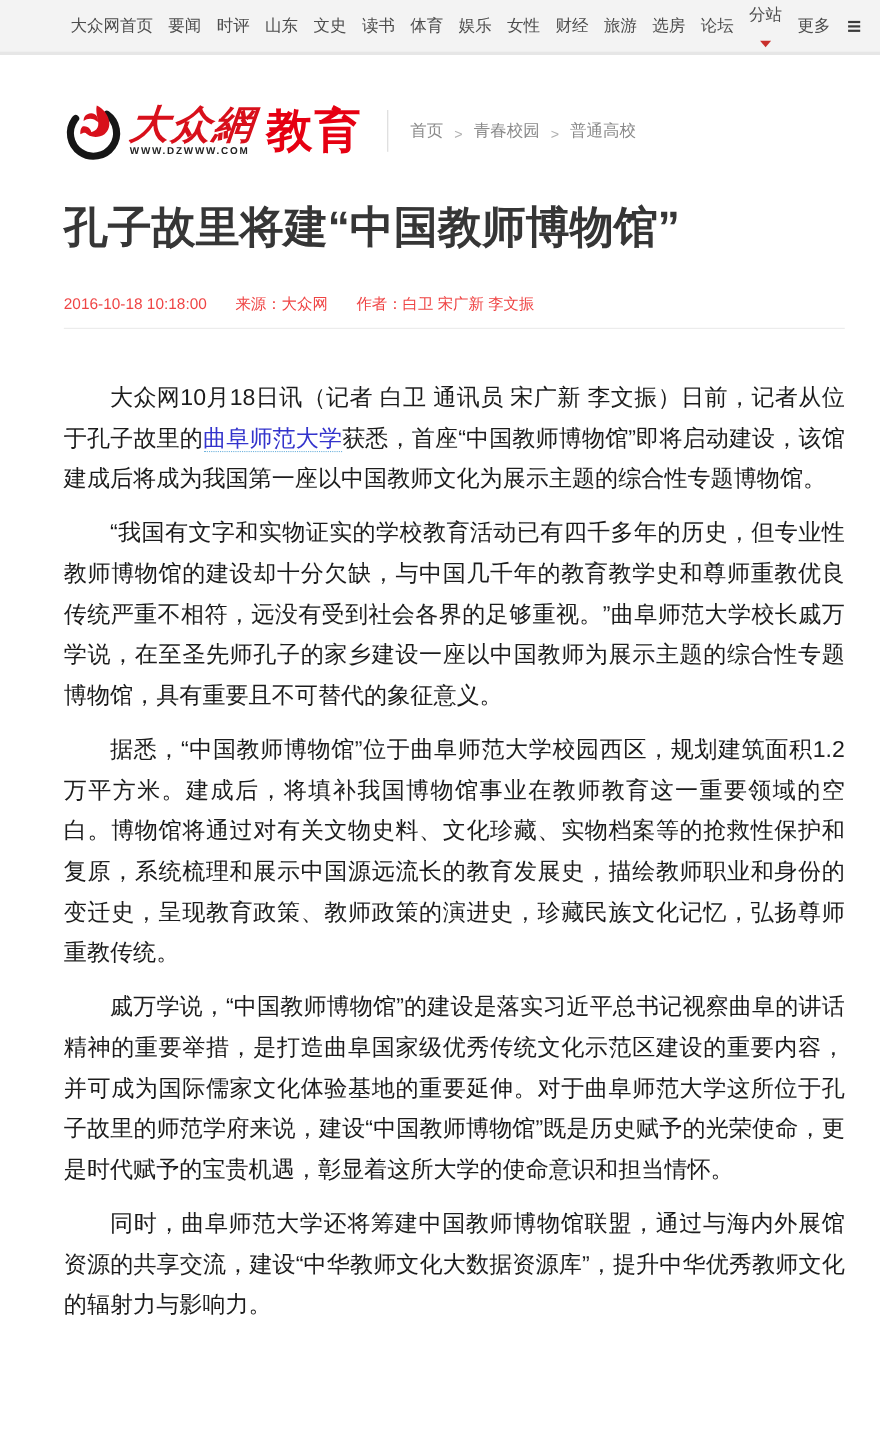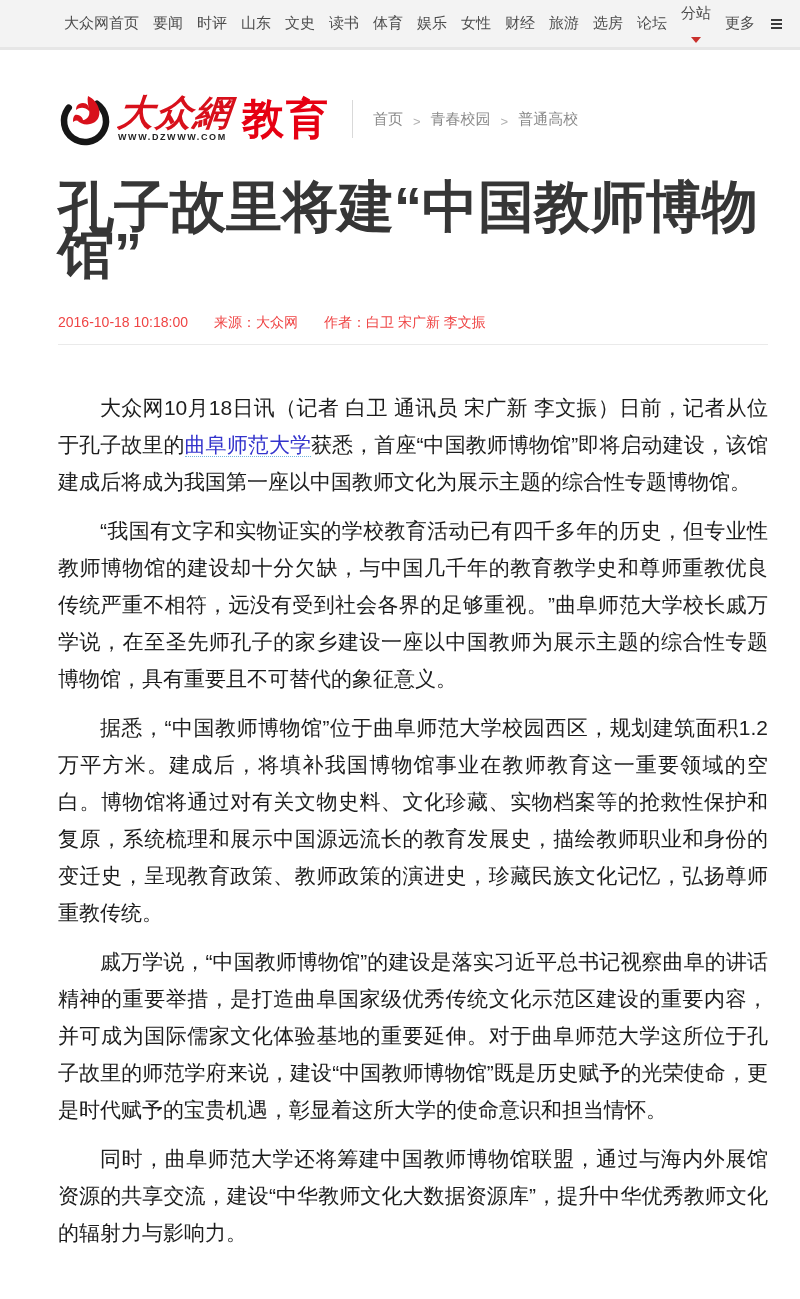--- a/index.html
+++ b/index.html
@@ -38,21 +38,21 @@
   .brand-url { font-size: 9px; font-weight: 700; color: #222; letter-spacing: 1.6px; margin-top: 2px; }
   .brand-channel { font-size: 42px; font-weight: 900; color: #e60012; margin-left: 10px; letter-spacing: 2px; }
   .vert-divider { width: 1px; height: 38px; background: #d9d9d9; margin: 0 20px 0 22px; }
   .breadcrumb { display: flex; align-items: flex-end; gap: 10px; font-size: 15px; color: #8a8a8a; }
   .breadcrumb .crumb { cursor: pointer; }
   .breadcrumb .crumb-sep { color: #b0b0b0; font-size: 13px; }
 
   
   .content { padding: 0 32px 0 58px; }
   .article-title {
-    margin-top: 36px; font-size: 56px; line-height: 46px;
+    margin-top: 36px; font-size: 40px; line-height: 46px;
     font-weight: 700; color: #363636; letter-spacing: 0px;
   }
   .meta-row { margin-top: 38px; font-size: 14px; color: #ef4444; display: flex; gap: 26px; }
   .meta-divider { border: none; border-top: 1px solid #eaeaea; margin-top: 12px; }
 
   .article-body { margin-top: 44px; }
   .para {
     font-size: 21px; line-height: 37px; color: #1c1c1c;
     text-align: justify; text-indent: 2em; margin-bottom: 12px;
   }

